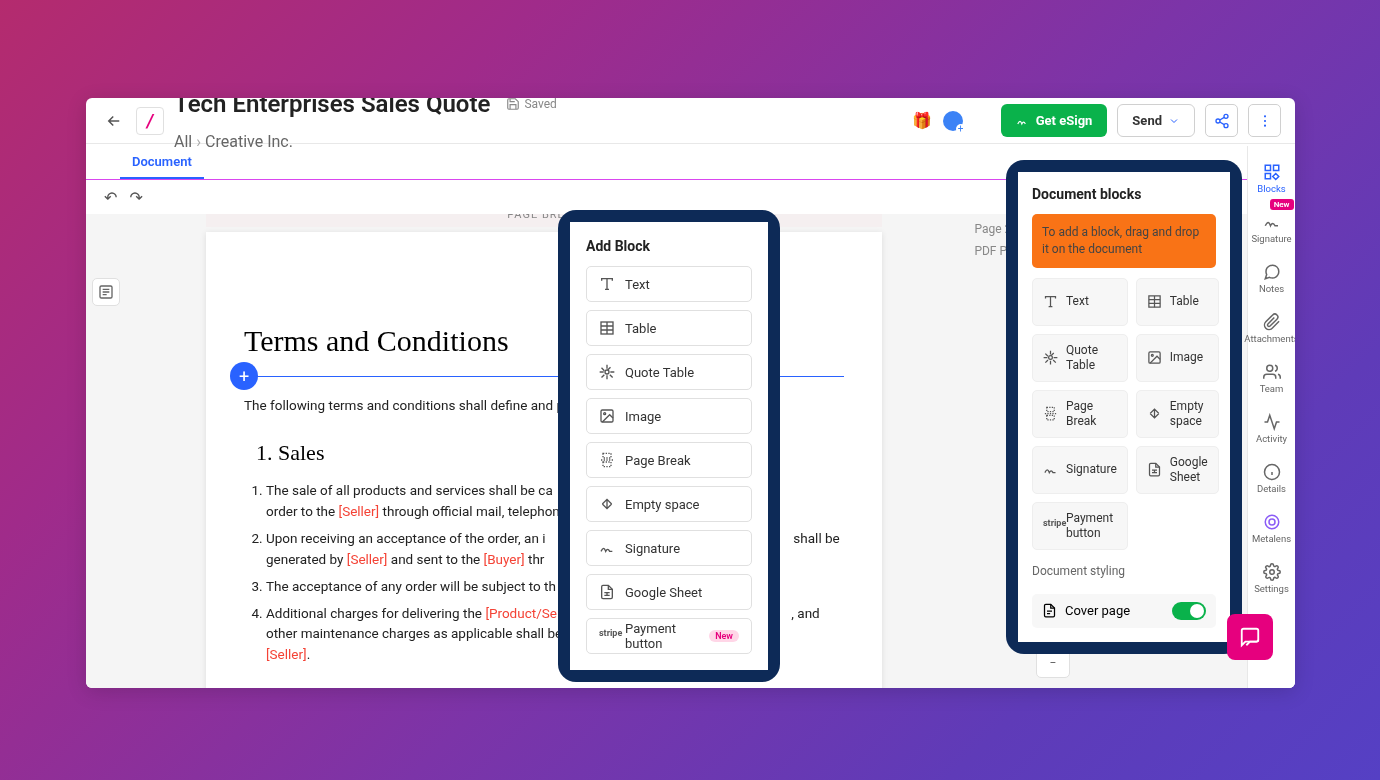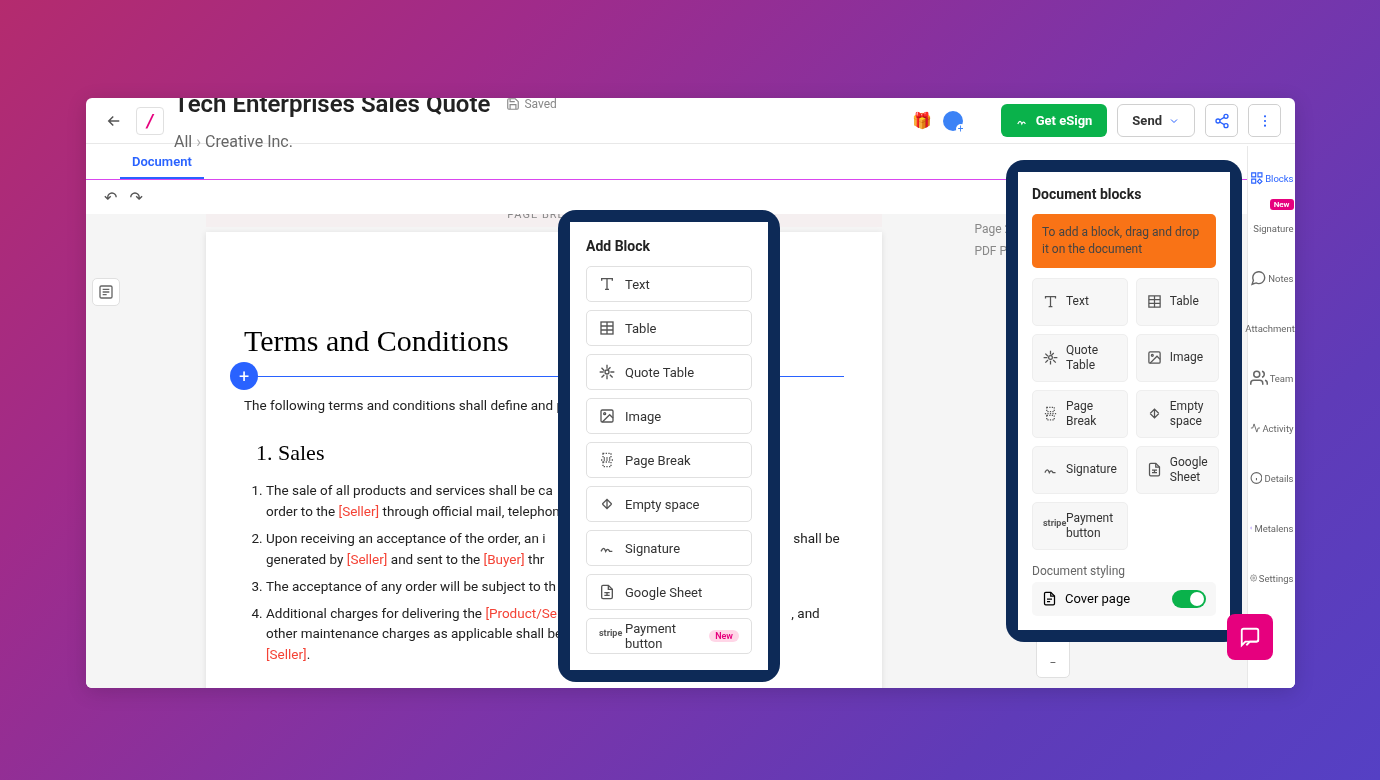--- a/index.html
+++ b/index.html
@@ -36,40 +36,40 @@
 .page ol{padding-left:22px}
 .page li{font-size:13.5px;line-height:1.55;color:#222;margin-bottom:6px}
 .ph{color:#f44336}
 .page-info{position:absolute;right:235px;top:5px;font-size:12px;color:#888;line-height:1.8}
 .toc-btn{position:absolute;left:6px;top:64px;width:28px;height:28px;border-radius:5px;background:#fff;border:1px solid #e0e0e0;display:flex;align-items:center;justify-content:center;color:#666;cursor:pointer}
 .zoom{position:absolute;right:225px;bottom:10px;width:34px;background:#fff;border:1px solid #e0e0e0;border-radius:5px;display:flex;flex-direction:column;align-items:center;font-size:12px;color:#555}
 .zoom div{height:28px;display:flex;align-items:center;justify-content:center;width:100%;cursor:pointer}
 .zoom .pct{font-size:10px;cursor:default}
 .paint{position:absolute;right:225px;bottom:110px;width:34px;height:34px;background:#fff;border:1px solid #e0e0e0;border-radius:5px;display:flex;align-items:center;justify-content:center;color:#555}
 .right-rail{position:absolute;right:0;top:48px;width:48px;bottom:0;background:#fff;border-left:1px solid #e8e8e8;display:flex;flex-direction:column;align-items:center;padding-top:8px;gap:2px}
-.rail-item{width:44px;height:48px;display:flex;flex-direction:row;align-items:center;justify-content:center;gap:2px;font-size:9.5px;color:#666;cursor:pointer;position:relative}
+.rail-item{width:44px;height:48px;display:flex;flex-direction:column;align-items:center;justify-content:center;gap:2px;font-size:9.5px;color:#666;cursor:pointer;position:relative}
 .rail-item.active{color:#2962ff}
 .rail-item svg{width:18px;height:18px}
 .badge-new{position:absolute;top:-5px;right:0;background:#e6007e;color:#fff;font-size:8px;padding:1px 4px;border-radius:3px;font-weight:600}
 .popup{position:absolute;background:#0d2a57;border-radius:18px;padding:12px}
 .popup-inner{background:#fff;border-radius:0;padding:16px}
 .popup-title{font-size:14px;font-weight:700;color:#222;margin-bottom:12px}
 .block-list{display:flex;flex-direction:column;gap:8px}
 .block-item{height:36px;border:1px solid #e0e0e0;border-radius:5px;display:flex;align-items:center;padding:0 12px;gap:10px;font-size:13px;color:#333;cursor:pointer}
 .block-item svg,.block-item .ico{width:16px;height:16px;flex-shrink:0;color:#555}
 .stripe{font-size:9px;font-weight:700;color:#635bff}
 .new-pill{background:#ffd6e7;color:#e6007e;font-size:9px;padding:1px 6px;border-radius:8px;font-weight:600;margin-left:auto}
 .blocks-panel{left:920px;top:62px;width:236px}
 .blocks-panel .popup-inner{padding:14px}
 .hint{background:#f97316;padding:10px;border-radius:5px;font-size:12px;color:#444;line-height:1.4;margin-bottom:10px}
 .grid{display:grid;grid-template-columns:1fr 1fr;gap:8px}
 .grid-item{height:48px;background:#f7f7f7;border:1px solid #eee;border-radius:5px;display:flex;align-items:center;padding:0 10px;gap:8px;font-size:12px;color:#333;cursor:pointer;line-height:1.2}
 .grid-item svg,.grid-item .ico{width:15px;height:15px;flex-shrink:0;color:#555}
 .styling{margin-top:14px}
-.styling-label{font-size:12px;color:#666;margin-bottom:4px}
+.styling-label{font-size:12px;color:#666;margin-bottom:16px}
 .cover-row{background:#f7f7f7;border-radius:5px;padding:8px 10px;display:flex;align-items:center;gap:8px;font-size:13px}
 .toggle{width:34px;height:18px;background:#0ab24b;border-radius:9px;margin-left:auto;position:relative}
 .toggle::after{content:"";position:absolute;right:2px;top:2px;width:14px;height:14px;background:#fff;border-radius:50%}
 .chat-fab{position:absolute;right:22px;bottom:28px;width:46px;height:46px;background:#e6007e;border-radius:8px;display:flex;align-items:center;justify-content:center;color:#fff;cursor:pointer}
 .add-popup{left:472px;top:112px;width:222px}
 </style>
 </head>
 <body>
 
 <div class="app">

